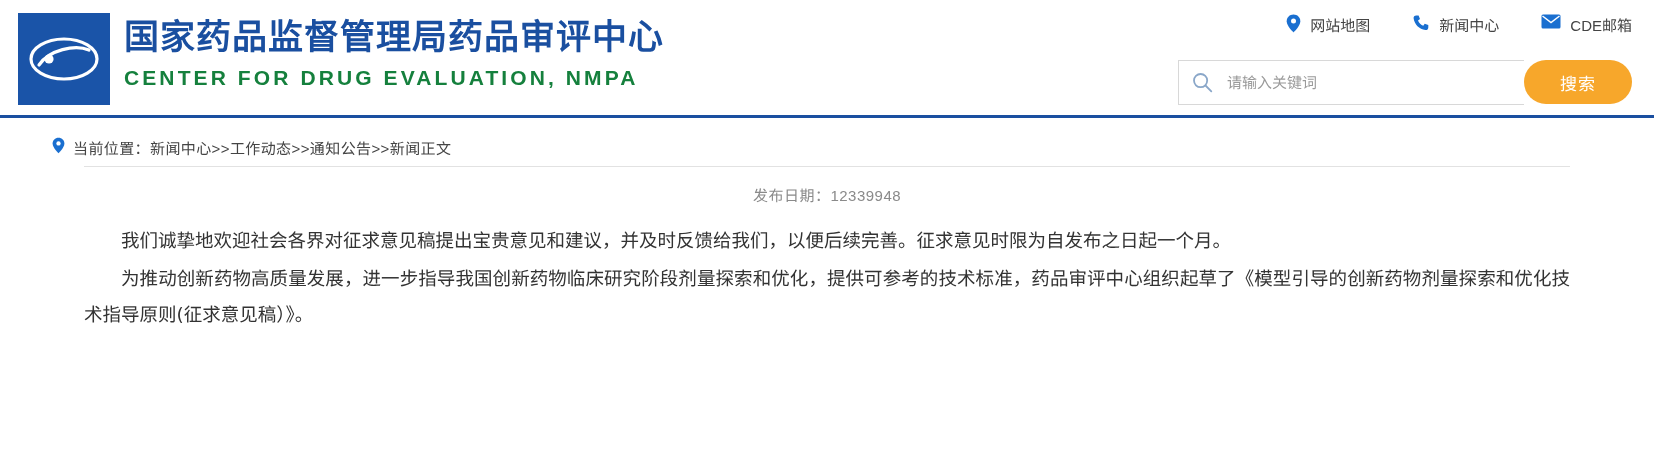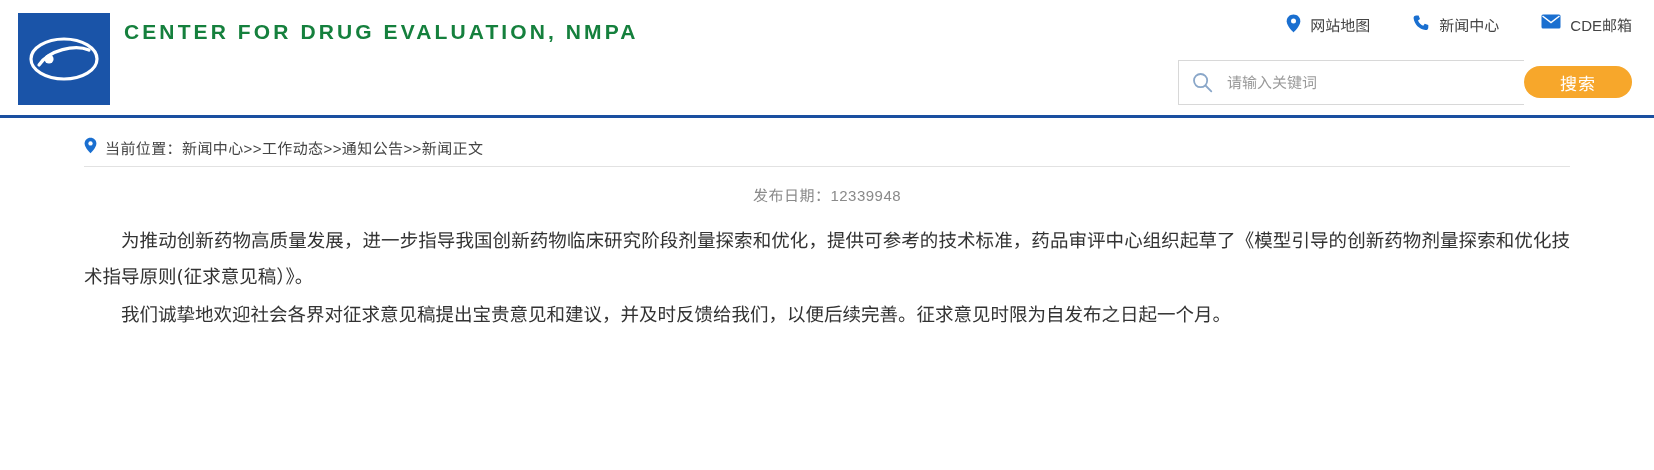--- a/index.html
+++ b/index.html
@@ -112,21 +112,21 @@
     font-size: 15px;
     color: #555;
     width: 280px;
     height: 40px;
     background: transparent;
     font-family: "Liberation Sans", "DejaVu Sans", sans-serif;
   }
   .search-input::placeholder { color: #9a9a9a; }
   .search-btn {
     width: 108px;
-    height: 32px;
+    height: 44px;
     background: #f7a72b;
     color: #ffffff;
     font-size: 17px;
     border: none;
     cursor: pointer;
     border-radius: 22px;
     font-family: "DejaVu Sans", "Liberation Sans", sans-serif;
     letter-spacing: 1px;
   }
 
@@ -134,21 +134,21 @@
   .page {
     position: relative;
     padding: 0;
   }
   .breadcrumb {
     display: flex;
     align-items: center;
     gap: 8px;
     font-size: 15px;
     color: #444;
-    padding: 24px 0 0 84px;
+    padding: 24px 0 0 52px;
     height: 34px;
     box-sizing: border-box;
   }
   .breadcrumb .crumb-text { white-space: nowrap; letter-spacing: 0.4px; }
   .divider {
     margin: 14px 84px 0 84px;
     border-top: 1px solid #e2e2e2;
   }
 
   .article {
@@ -190,20 +190,21 @@
 
   <div class="logo-block">
     <svg width="74" height="50" viewBox="0 0 74 50">
       <ellipse cx="37" cy="25" rx="33" ry="20" fill="none" stroke="#ffffff" stroke-width="3.2"></ellipse>
       <path d="M12 31 C 22 16, 48 10, 62 16" fill="none" stroke="#ffffff" stroke-width="3.2" stroke-linecap="round"></path>
       <circle cx="22" cy="25" r="4.6" fill="#ffffff"></circle>
     </svg>
   </div>
 
   <div class="title-block">
+    <div class="title-cn">国家药品监督管理局药品审评中心</div>
     <div class="title-en">CENTER FOR DRUG EVALUATION, NMPA</div>
   </div>
 
   <div class="top-links">
 
     <div class="top-link">
       <span class="glyph">
         <svg width="15" height="19" viewBox="0 0 15 19">
           <path d="M7.5 0.6 C3.6 0.6 0.7 3.5 0.7 7.3 C0.7 12.2 7.5 18.4 7.5 18.4 C7.5 18.4 14.3 12.2 14.3 7.3 C14.3 3.5 11.4 0.6 7.5 0.6 Z" fill="#1a6fd0"></path>
           <circle cx="7.5" cy="7.1" r="2.5" fill="#ffffff"></circle>
@@ -258,18 +259,18 @@
       </svg>
     </span>
     <span class="crumb-text">当前位置：新闻中心&gt;&gt;工作动态&gt;&gt;通知公告&gt;&gt;新闻正文</span>
   </div>
 
   <div class="divider"></div>
 
   <div class="article">
     <div class="article-date">发布日期：12339948</div>
     <div class="article-body">
+      <p>我们诚挚地欢迎社会各界对征求意见稿提出宝贵意见和建议，并及时反馈给我们，以便后续完善。征求意见时限为自发布之日起一个月。</p>
       <p>为推动创新药物高质量发展，进一步指导我国创新药物临床研究阶段剂量探索和优化，提供可参考的技术标准，药品审评中心组织起草了《模型引导的创新药物剂量探索和优化技术指导原则(征求意见稿）》。</p>
-      <p>我们诚挚地欢迎社会各界对征求意见稿提出宝贵意见和建议，并及时反馈给我们，以便后续完善。征求意见时限为自发布之日起一个月。</p>
     </div>
   </div>
 
 </div>
 
 </body></html>

